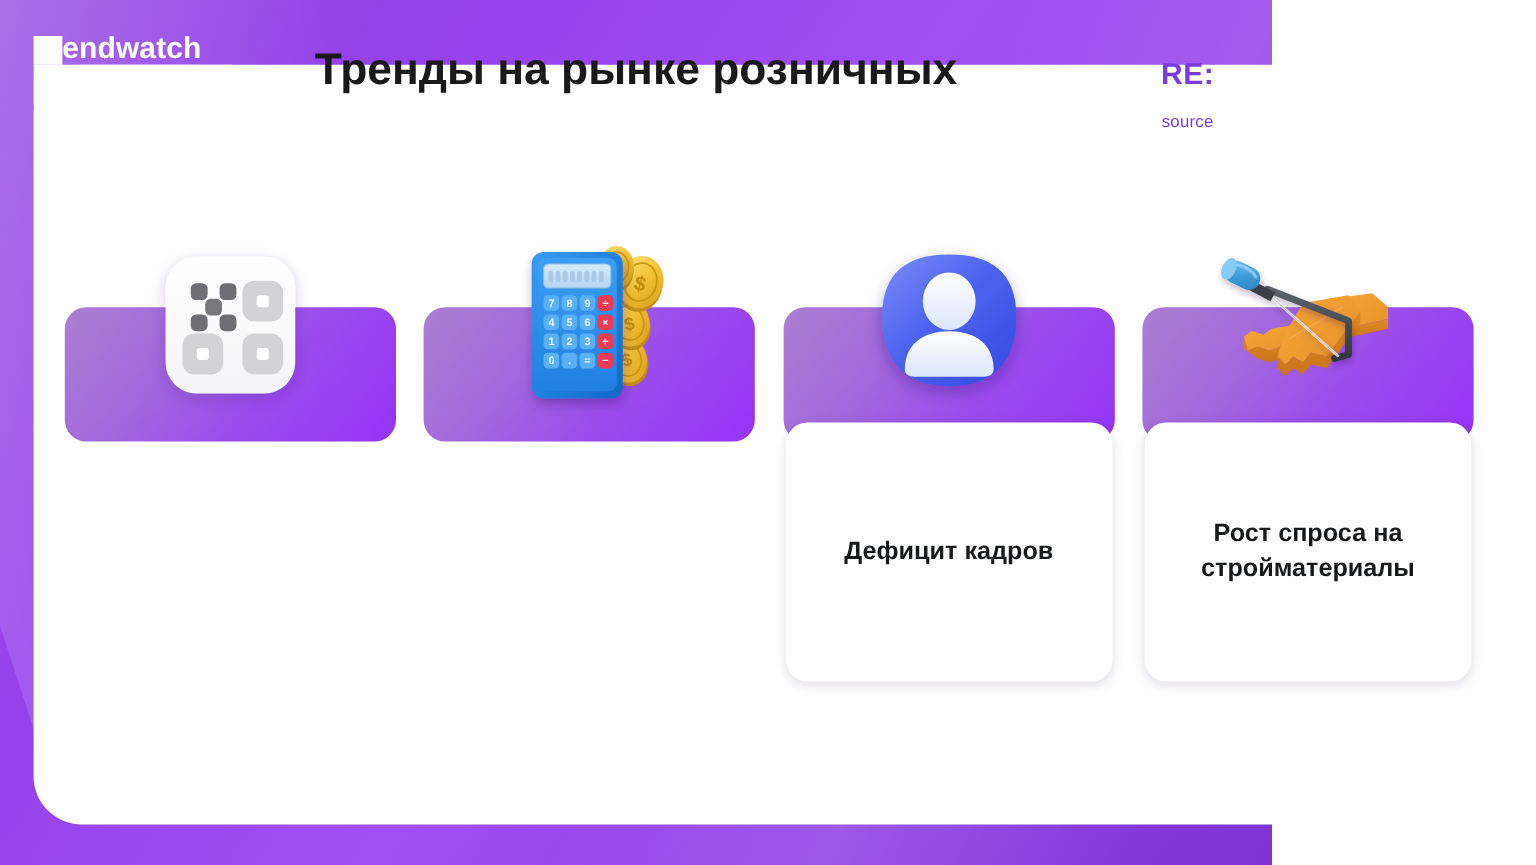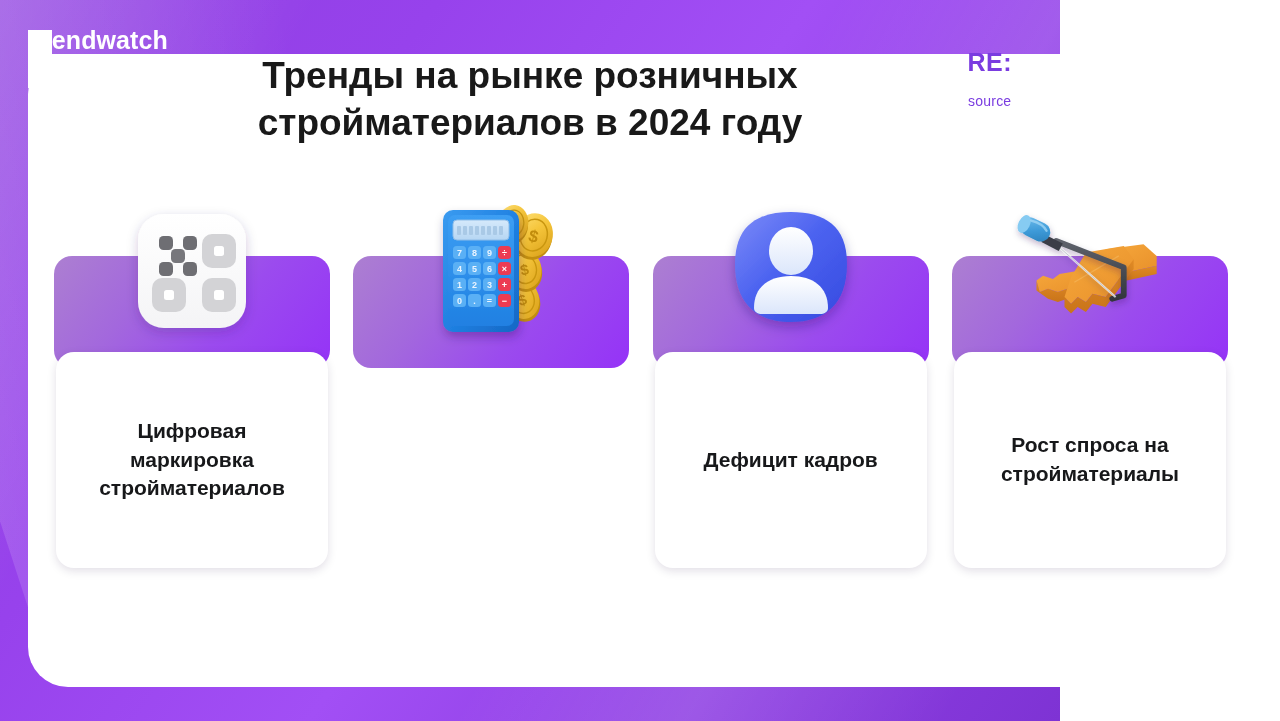--- a/index.html
+++ b/index.html
@@ -109,21 +109,21 @@
     letter-spacing: 0.2px;
     display: block;
     margin-top: 19px;
   }
 
   
   .title {
     position: absolute;
     left: 50%;
     transform: translateX(-50%);
-    top: 52px;
+    top: 34px;
     width: 760px;
     text-align: center;
     color: #191919;
     font-size: 37px;
     font-weight: bold;
     line-height: 1.28;
     z-index: 7;
   }
 
   
@@ -194,21 +194,20 @@
     <span class="tab-label">Trendwatch</span>
   </div>
 
   <div class="logo">
     <span class="logo-main">RE:</span>
     <span class="logo-sub">source</span>
   </div>
 
   <div class="title">
     <div>Тренды на рынке розничных</div>
-    <div>стройматериалов в 2024 году</div>
   </div>
 
   <div class="cards">
 
     <div class="card">
       <div class="card-header"></div>
       <div class="card-icon">
         <svg viewBox="0 0 140 140">
           <defs>
             <linearGradient id="qrTile" x1="0" y1="0" x2="0" y2="1">
@@ -227,27 +226,20 @@
           <rect x="37" y="58" width="14" height="14" rx="4.5" fill="#6e6e73"></rect>
           <rect x="61" y="58" width="14" height="14" rx="4.5" fill="#6e6e73"></rect>
 
           <rect x="80" y="30" width="34" height="34" rx="10" fill="#d3d3d6"></rect>
           <rect x="92" y="42" width="10" height="10" rx="2.5" fill="#ffffff"></rect>
           <rect x="30" y="74" width="34" height="34" rx="10" fill="#d3d3d6"></rect>
           <rect x="42" y="86" width="10" height="10" rx="2.5" fill="#ffffff"></rect>
           <rect x="80" y="74" width="34" height="34" rx="10" fill="#d3d3d6"></rect>
           <rect x="92" y="86" width="10" height="10" rx="2.5" fill="#ffffff"></rect>
         </svg>
-      </div>
-      <div class="card-body">
-        <div class="card-text">
-          <div>Цифровая</div>
-          <div>маркировка</div>
-          <div>стройматериалов</div>
-        </div>
       </div>
     </div>
 
     <div class="card">
       <div class="card-header"></div>
       <div class="card-icon">
         <svg viewBox="0 0 140 140">
           <defs>
             <linearGradient id="coinG" x1="0" y1="0" x2="1" y2="1">
               <stop offset="0%" stop-color="#ffe27a"></stop>

